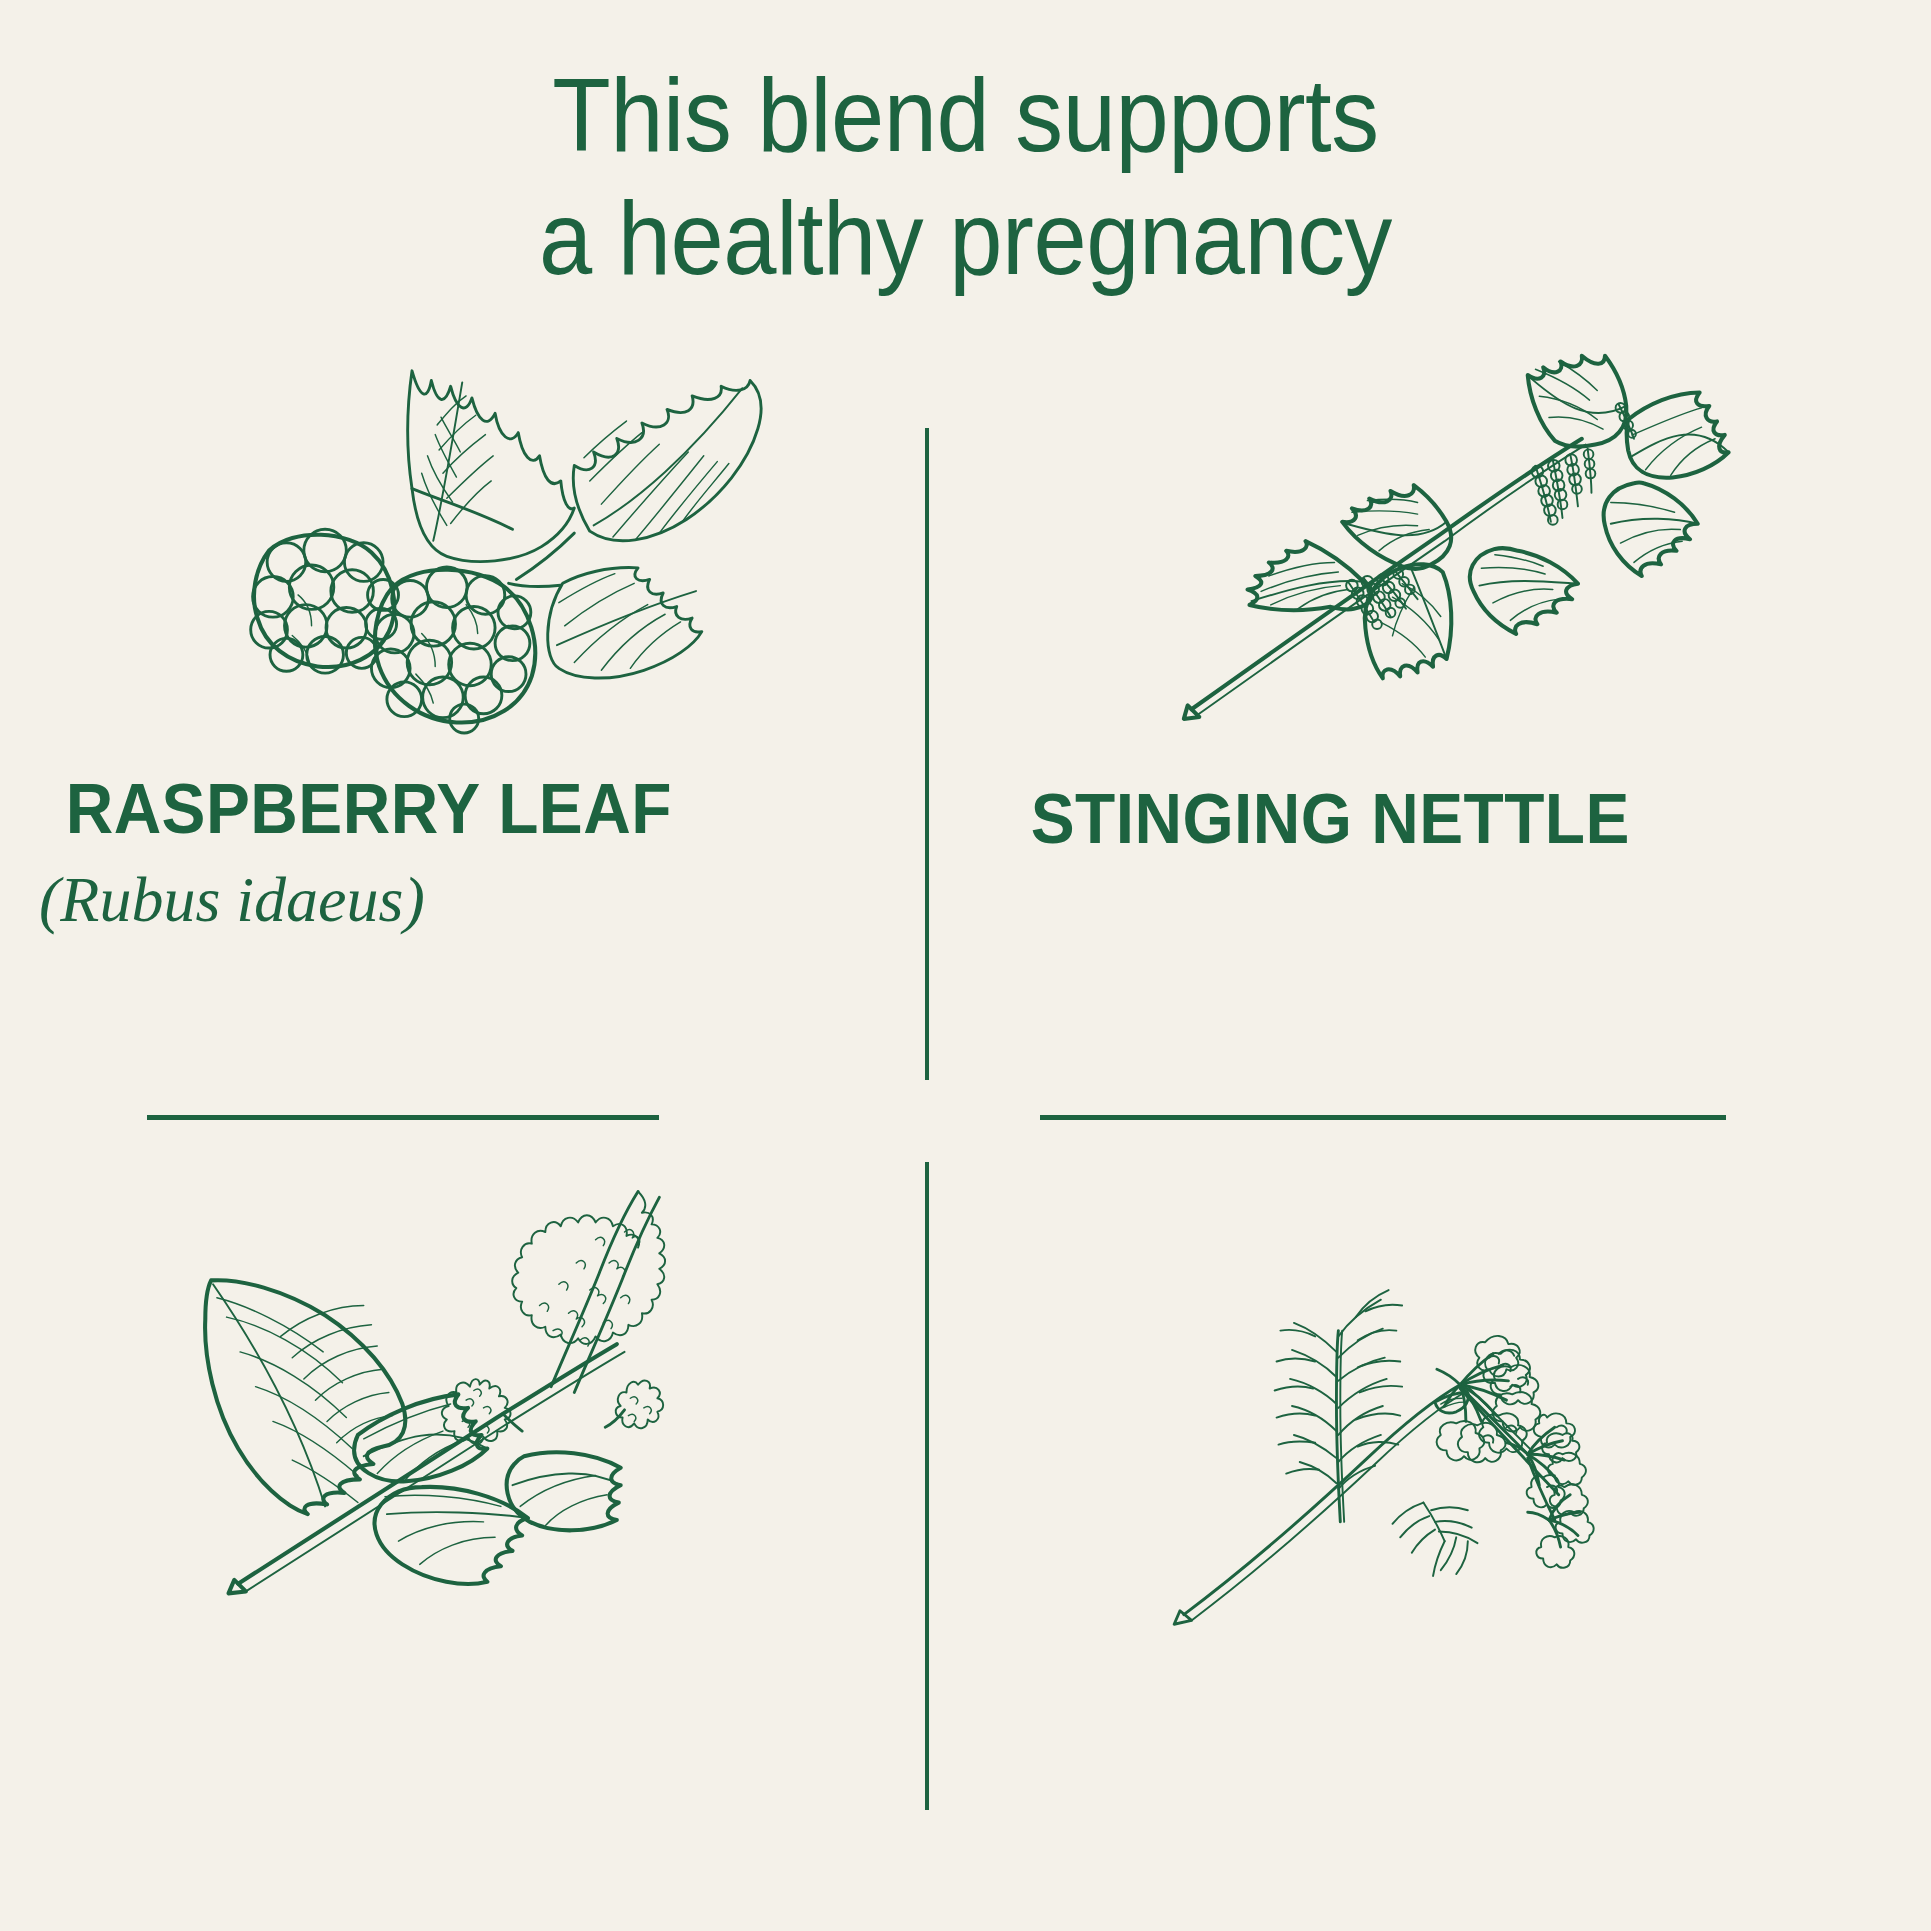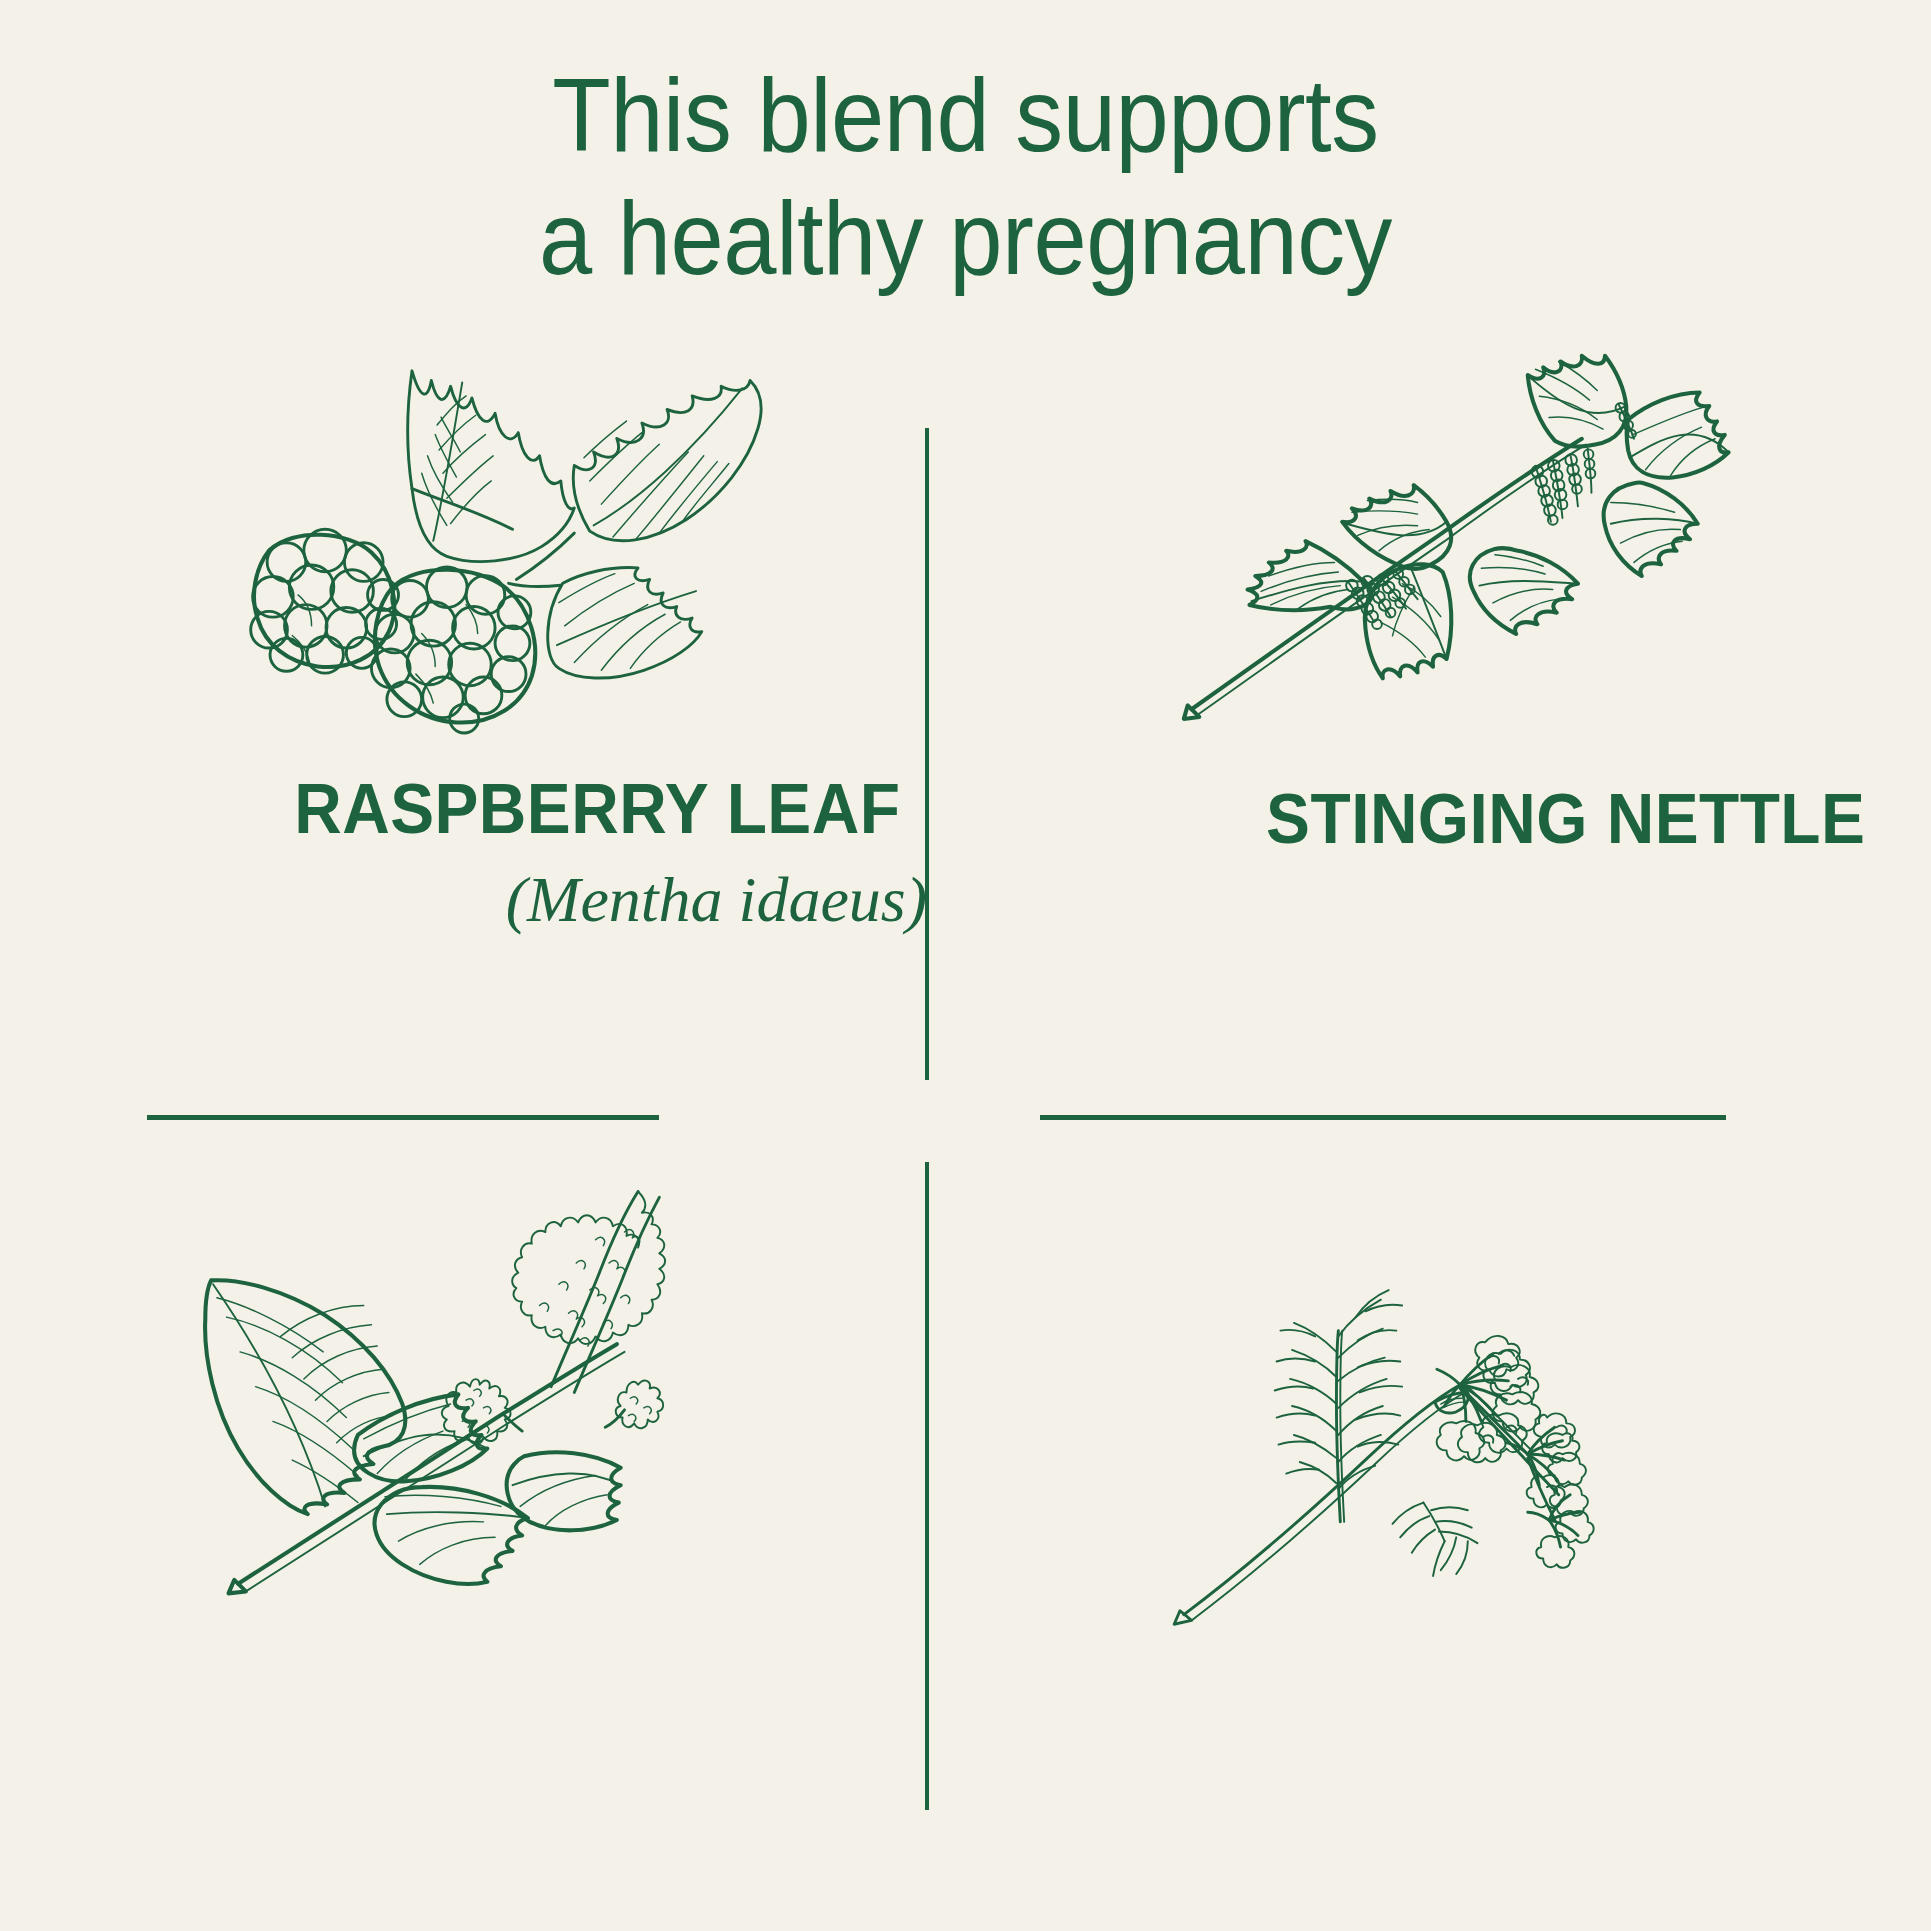--- a/index.html
+++ b/index.html
@@ -47,21 +47,21 @@
   .cell-tr { left:1004px; top:29px;  }
   .cell-bl { left:39px;  top:888px; }
   .cell-br { left:1004px; top:888px; }
 
   .art {
     width:599px; height:454px;
     display:flex; align-items:center; justify-content:center;
   }
   .art svg { width:100%; height:100%; overflow:visible; }
 
-  .label-block { text-align:right; margin-top:9.7px; width:100%; }
+  .label-block { text-align:left; margin-top:9.7px; width:100%; }
 
   .common-name {
     color:#1d6340;
     font-family:"Liberation Sans", sans-serif;
     font-weight:bold;
     font-size:70px;
     letter-spacing:0.5px;
     line-height:1.05;
     transform:scaleX(0.94);
     white-space:nowrap;
@@ -198,21 +198,21 @@
               <circle cx="290" cy="424" r="15"></circle>
             </g>
             <path class="ink-hair" d="M246 336 C256 346 260 358 260 370"></path>
             <path class="ink-hair" d="M240 378 C250 388 256 398 258 408"></path>
             <path class="ink-hair" d="M292 306 C300 316 304 326 304 336"></path>
           </g>
         </svg>
       </div>
       <div class="label-block">
         <div class="common-name">RASPBERRY LEAF</div>
-        <div class="latin-name">(Mentha idaeus)</div>
+        <div class="latin-name">(Rubus idaeus)</div>
       </div>
     </div>
 
     <div class="cell cell-tr">
       <div class="art">
         <svg viewBox="0 0 620 470" xmlns="http://www.w3.org/2000/svg">
           <g class="ink">
 
             <path class="ink-thick" d="M44 404 C120 350 210 286 300 224 C356 184 406 150 448 124"></path>
             <path class="ink-thin" d="M50 410 C126 356 216 292 306 230 C360 190 410 156 452 130"></path>

